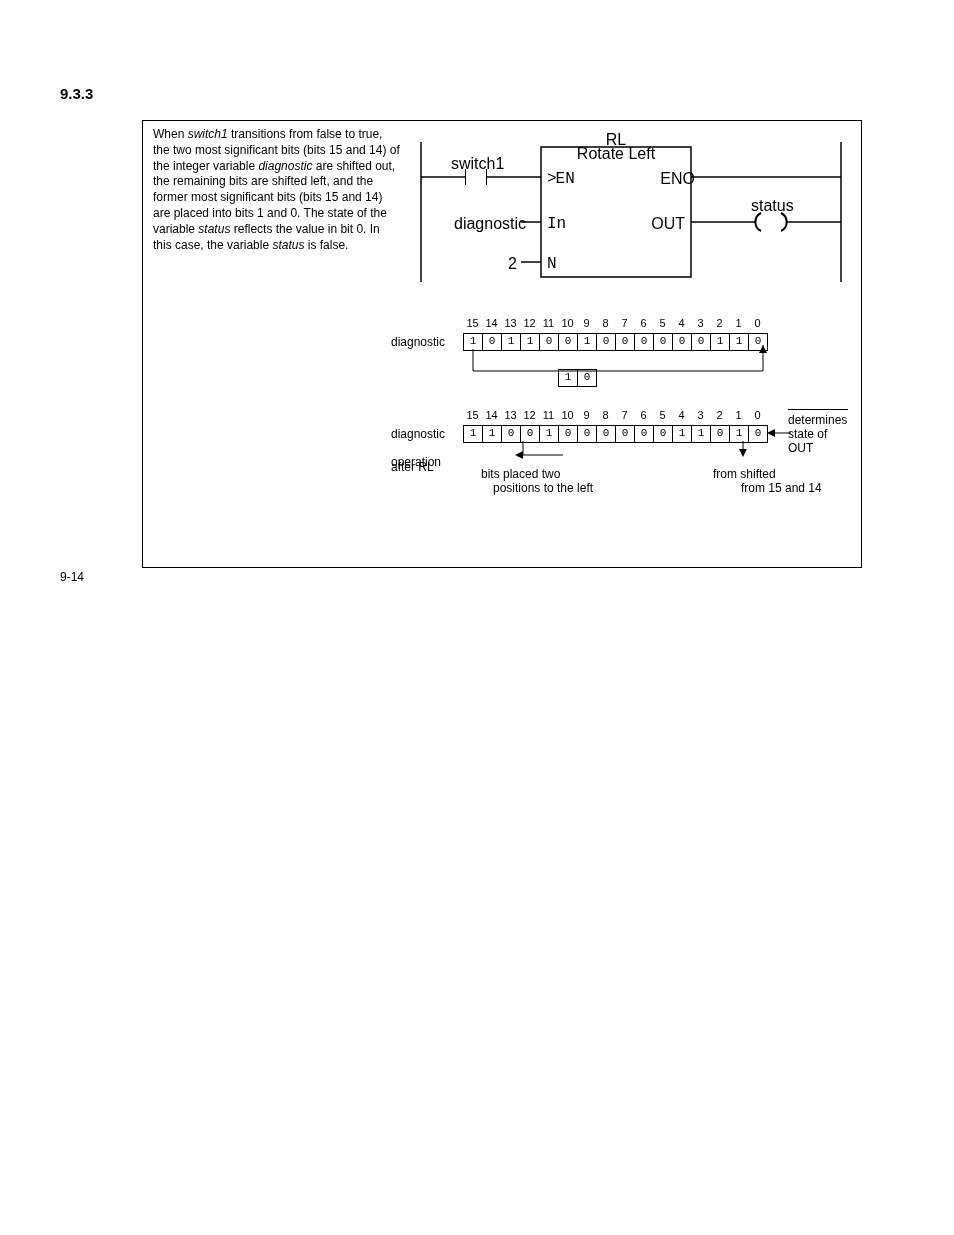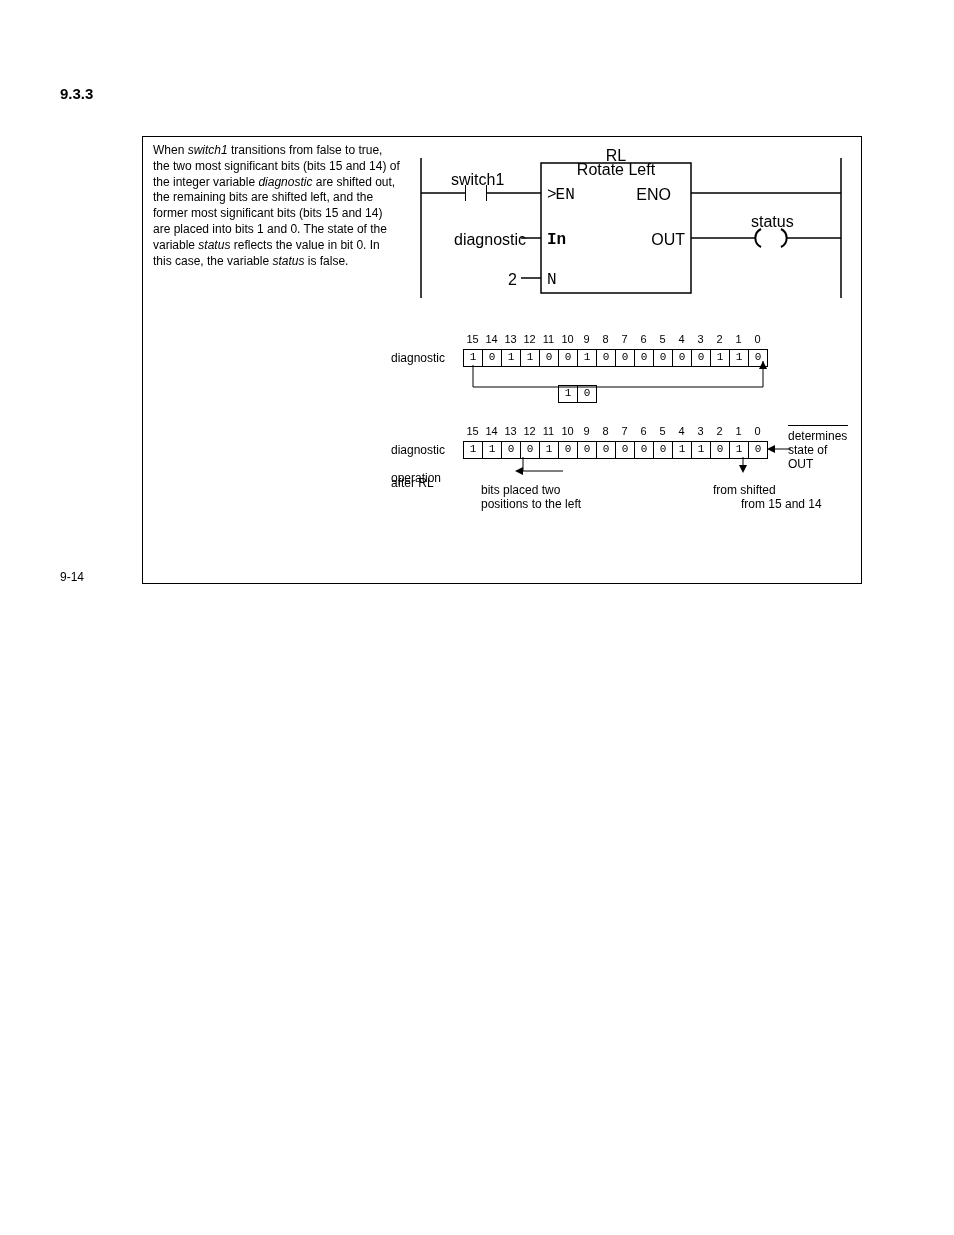--- a/index.html
+++ b/index.html
@@ -14,21 +14,21 @@
     height: 1235px;
     box-sizing: border-box;
     padding: 85px 60px 0 60px;
     position: relative;
   }
   .heading-row {
     display: flex;
     gap: 28px;
     font-weight: bold;
     font-size: 15px;
-    margin-bottom: 34px;
+    margin-bottom: 18px;
   }
   .figure-box {
     margin-left: 82px;
     width: 720px;
     border: 1px solid #000;
     box-sizing: border-box;
     padding: 6px 10px 30px 10px;
     position: relative;
   }
   .upper-area {
@@ -95,22 +95,22 @@
           <line x1="375" y1="95" x2="430" y2="95" stroke="#000" stroke-width="1.5"></line>
 
           <path d="M 350 86 A 10 10 0 0 0 350 104" fill="none" stroke="#000" stroke-width="2"></path>
           <path d="M 370 86 A 10 10 0 0 1 370 104" fill="none" stroke="#000" stroke-width="2"></path>
         </svg>
         
         <div style="position:absolute;left:0;top:0;width:440px;height:160px;font-size:16px;">
           <div style="position:absolute;left:130px;top:4px;width:150px;text-align:center;">RL</div>
           <div style="position:absolute;left:130px;top:18px;width:150px;text-align:center;">Rotate Left</div>
           <div style="position:absolute;left:136px;top:43px;font-family:Liberation Mono, monospace;"><span style="letter-spacing:-1px;">&gt;</span><span>EN</span></div>
-          <div style="position:absolute;right:180px;top:43px;text-align:center;">ENO</div>
-          <div style="position:absolute;left:136px;top:88px;font-family:'Courier New',monospace;font-weight:bold;">In</div>
+          <div style="position:absolute;right:156px;top:43px;text-align:center;">ENO</div>
+          <div style="position:absolute;left:136px;top:88px;font-family:'Courier New',monospace;">In</div>
           <div style="position:absolute;right:166px;top:88px;">OUT</div>
           <div style="position:absolute;left:136px;top:128px;font-family:'Courier New',monospace;">N</div>
           <div style="position:absolute;left:40px;top:28px;">switch1</div>
           <div style="position:absolute;left:43px;top:88px;">diagnostic</div>
           <div style="position:absolute;left:97px;top:128px;">2</div>
           <div style="position:absolute;left:340px;top:70px;">status</div>
         </div>
       </div>
     </div>
 
@@ -206,21 +206,21 @@
           <div style="width: 18px; height: 16px; border-left: 1px solid rgb(0, 0, 0); text-align: center; line-height: 14px; font-size: 11px; font-family: &quot;Courier New&quot;, monospace;">0</div>
           <div style="width: 18px; height: 16px; border-left: 1px solid rgb(0, 0, 0); text-align: center; line-height: 14px; font-size: 11px; font-family: &quot;Courier New&quot;, monospace;">1</div>
           <div style="width: 18px; height: 16px; border-left: 1px solid rgb(0, 0, 0); text-align: center; line-height: 14px; font-size: 11px; font-family: &quot;Courier New&quot;, monospace;">0</div>
         </div>
 
       <svg style="position:absolute;left:310px;top:108px;" width="200" height="40">
         <polyline points="60,16 60,30 100,30" fill="none" stroke="#000" stroke-width="1"></polyline>
         <polygon points="55,30 63,26 63,34" fill="#000" transform="translate(-3,0)"></polygon>
       </svg>
       <div style="position:absolute;left:328px;top:150px;">bits placed two</div>
-      <div style="position:absolute;left:328px;top:164px;text-align:center;">positions to the left</div>
+      <div style="position:absolute;left:340px;top:164px;text-align:center;">positions to the left</div>
 
       <svg style="position:absolute;left:560px;top:108px;" width="80" height="40">
         <polyline points="30,16 30,30" fill="none" stroke="#000" stroke-width="1"></polyline>
         <polygon points="30,32 26,24 34,24" fill="#000"></polygon>
       </svg>
       <div style="position:absolute;left:560px;top:150px;">from shifted</div>
       <div style="position:absolute;left:588px;top:164px;">from 15 and 14</div>
 
       <svg style="position:absolute;left:608px;top:108px;" width="40" height="20">
         <line x1="8" y1="8" x2="30" y2="8" stroke="#000" stroke-width="1"></line>

